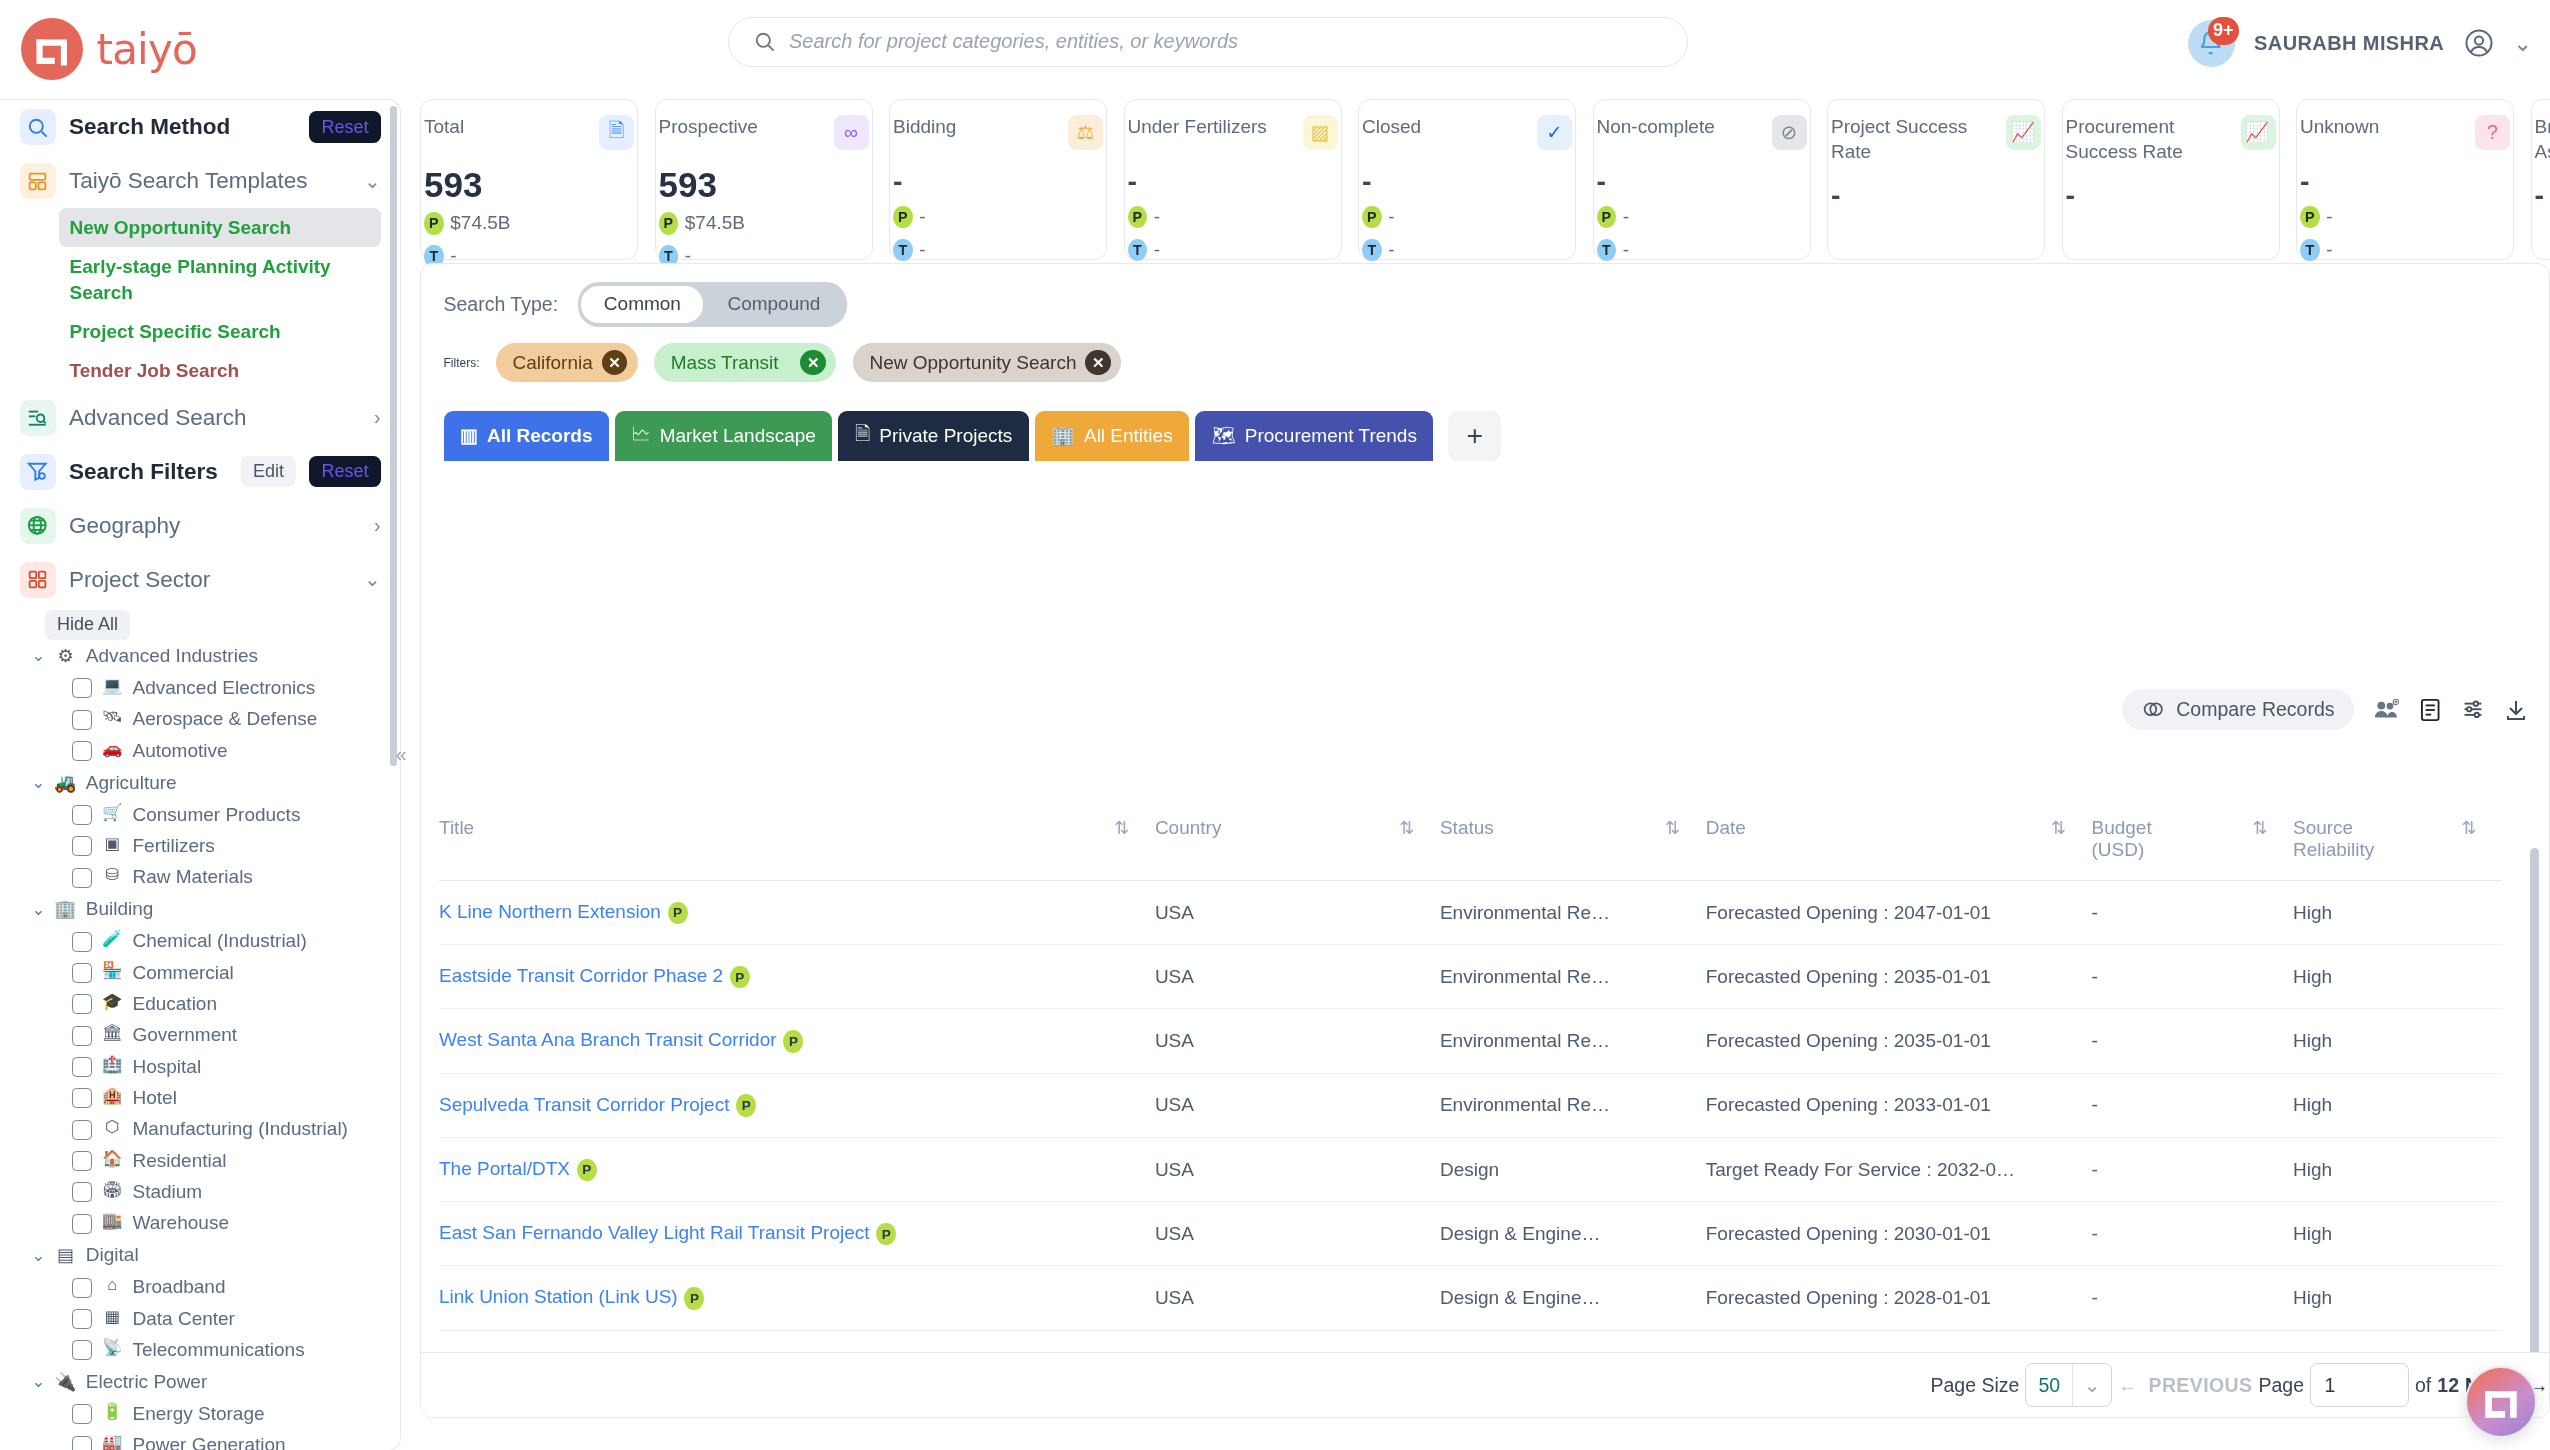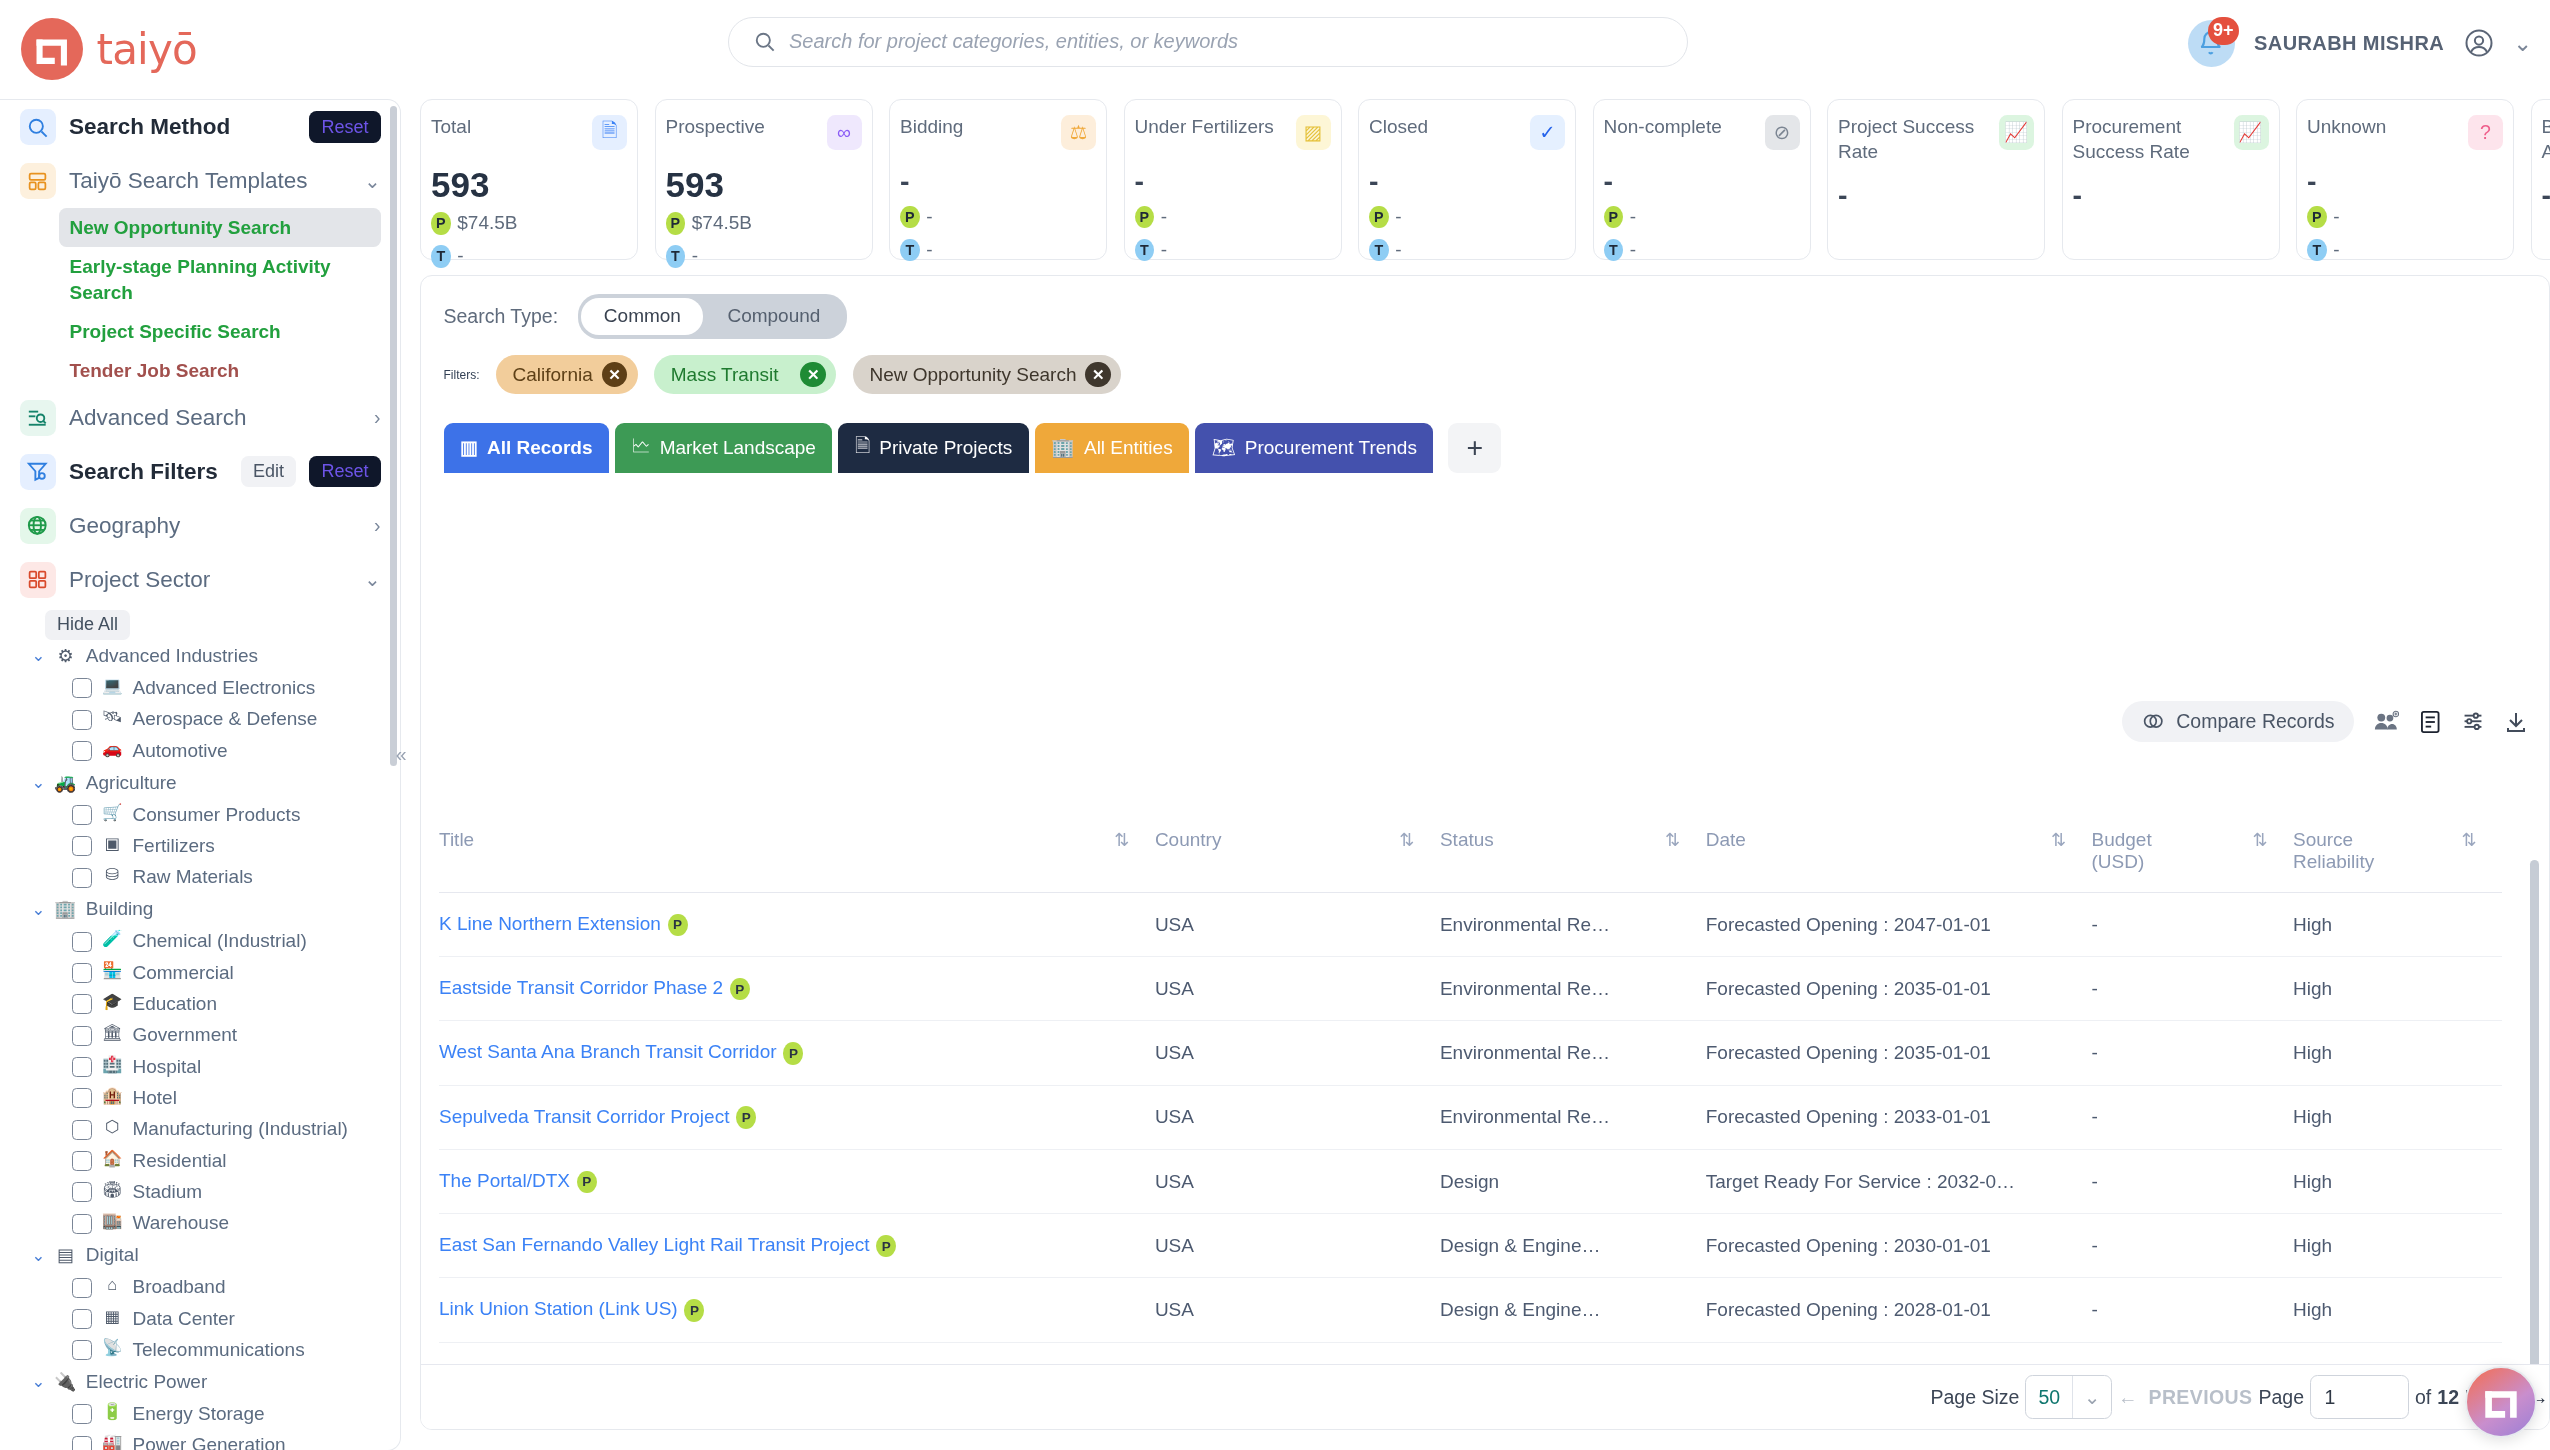--- a/index.html
+++ b/index.html
@@ -103,21 +103,21 @@
     display: flex; align-items: center; justify-content: center;
     color: #98a2b2; font-size: 19.5px; z-index: 20;
   }
 
   
   .main { position: absolute; left: 420px; top: 99px; width: 2130px; height: 1352px; }
 
   .stats { display: flex; gap: 16.5px; height: 161px; }
   .stat-card {
     flex: 0 0 auto; width: 218px; background: #fff; border: 0.8px solid #e6e9ee;
-    border-radius: 12px; padding: 15px 10px; position: relative;
+    border-radius: 12px; padding: 15px 3px; position: relative;
   }
   .stat-head { display: flex; justify-content: space-between; align-items: flex-start; gap: 6px; }
   .stat-label { font-size: 19px; color: #5f6b7c; line-height: 1.3; max-width: 143px; }
   .stat-badge {
     width: 35px; height: 35px; border-radius: 8.3px; display: flex;
     align-items: center; justify-content: center; font-size: 19.5px; flex: 0 0 35px;
   }
   .b-blue { background: #e5efff; color: #3b82f6; }
   .b-purple { background: #efe8fd; color: #8b5cf6; }
   .b-orange { background: #fdeedb; color: #f0a93b; }
@@ -130,21 +130,21 @@
   .stat-num.dash { font-size: 28.5px; color: #3b4657; }
   .stat-sub { display: flex; align-items: center; gap: 6.8px; margin-top: 10.5px; font-size: 19px; color: #5f6b7c; }
   .dot {
     width: 19.5px; height: 22.5px; border-radius: 50%; display: flex; align-items: center;
     justify-content: center; font-size: 14.3px; font-weight: bold; color: #1f2937; flex:0 0 19.5px;
   }
   .dot-p { background: #b5dd46; }
   .dot-t { background: #8ecdf4; }
 
   .panel {
-    margin-top: 15px; background: #fff; border: 0.8px solid #e6e9ee;
+    margin-top: 3px; background: #fff; border: 0.8px solid #e6e9ee;
     border-radius: 12px; height: 1155px; position: relative; overflow: hidden;
   }
   .srow { display: flex; align-items: center; gap: 19.5px; padding: 18px 22.5px 0 22.5px; }
   .srow .lbl { font-size: 19.5px; color: #5f6b7c; }
   .seg {
     display: flex; background: #ccd2da; border-radius: 21px; padding: 3.8px; gap: 1.5px;
   }
   .seg div { font-size: 19px; padding: 7.5px 22.5px; border-radius: 18px; color: #55606f; }
   .seg div.on { background: #fff; color: #3a4351; }
 

